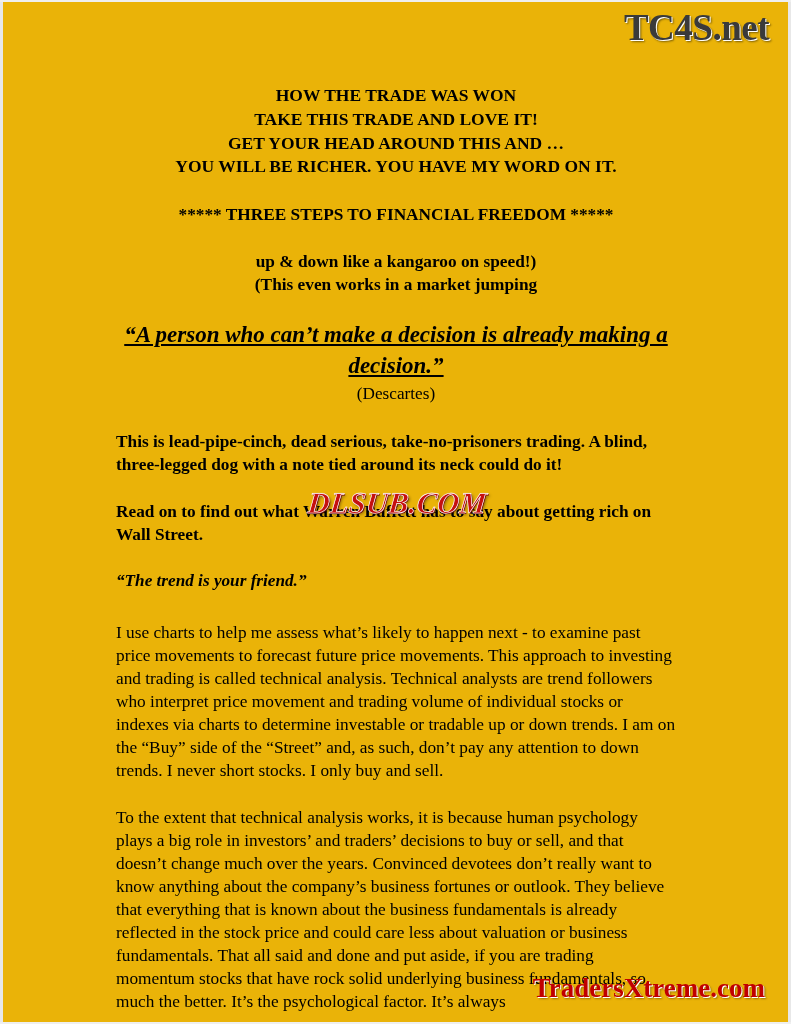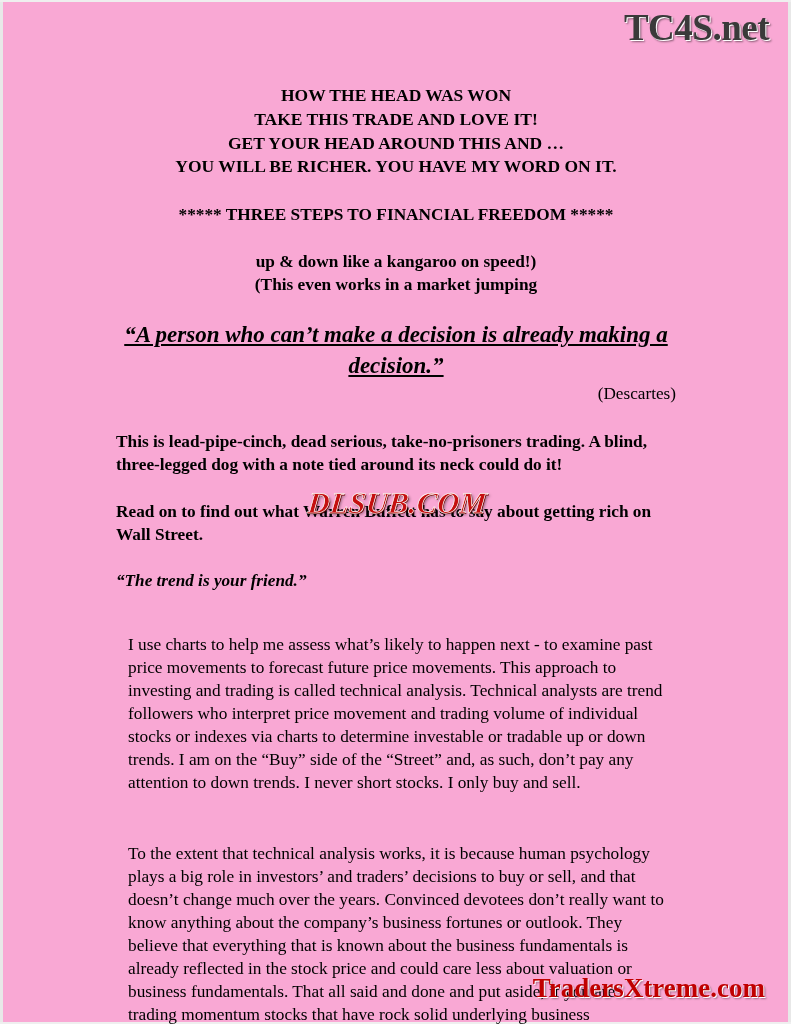--- a/index.html
+++ b/index.html
@@ -11,21 +11,21 @@
     width: 791px;
     height: 1024px;
     position: relative;
     font-family: "Liberation Serif", serif;
     color: #000000;
     overflow: hidden;
   }
   .page {
     position: absolute;
     inset: 0;
-    background: #f9a8d4;
+    background: #eab308;
     box-sizing: border-box;
     padding-left: 40px;
   }
   
   .page-edge-left {
     position: absolute;
     left: 0; top: 0; bottom: 0; width: 3px;
     background: #e8e8e8;
   }
   .page-edge-right {
@@ -114,30 +114,30 @@
     font-weight: bold;
   }
   .quote-line {
     text-align: center;
     font-weight: bold;
     font-style: italic;
     text-decoration: underline;
     font-size: 23px;
   }
   .quote-attrib {
-    text-align: right;
+    text-align: center;
     font-size: 17.2px;
     margin-top: 2px;
   }
   p.body-bold {
     font-weight: bold;
     margin: 0;
   }
   p.body {
-    margin: 12px;
+    margin: 0;
     text-align: left;
   }
   .hidden-quote {
     text-align: left;
     font-weight: bold;
     font-style: italic;
     font-size: 17.2px;
     color: #000;
     position: relative;
     z-index: 1;
@@ -150,21 +150,21 @@
   <div class="page-edge-left"></div>
   <div class="page-edge-right"></div>
   <div class="page-edge-top"></div>
   <div class="page-edge-bottom"></div>
 
   <div class="wm-top">TC4S.net</div>
 
   <div class="content">
 
     <div class="title-block">
-      <div>HOW THE HEAD WAS WON</div>
+      <div>HOW THE TRADE WAS WON</div>
       <div>TAKE THIS TRADE AND LOVE IT!</div>
       <div>GET YOUR HEAD AROUND THIS AND …</div>
       <div>YOU WILL BE RICHER.  YOU HAVE MY WORD ON IT.</div>
     </div>
 
     <div class="spacer-md"></div>
 
     <div class="center-bold">***** THREE STEPS TO FINANCIAL FREEDOM *****</div>
 
     <div class="spacer-md"></div>

